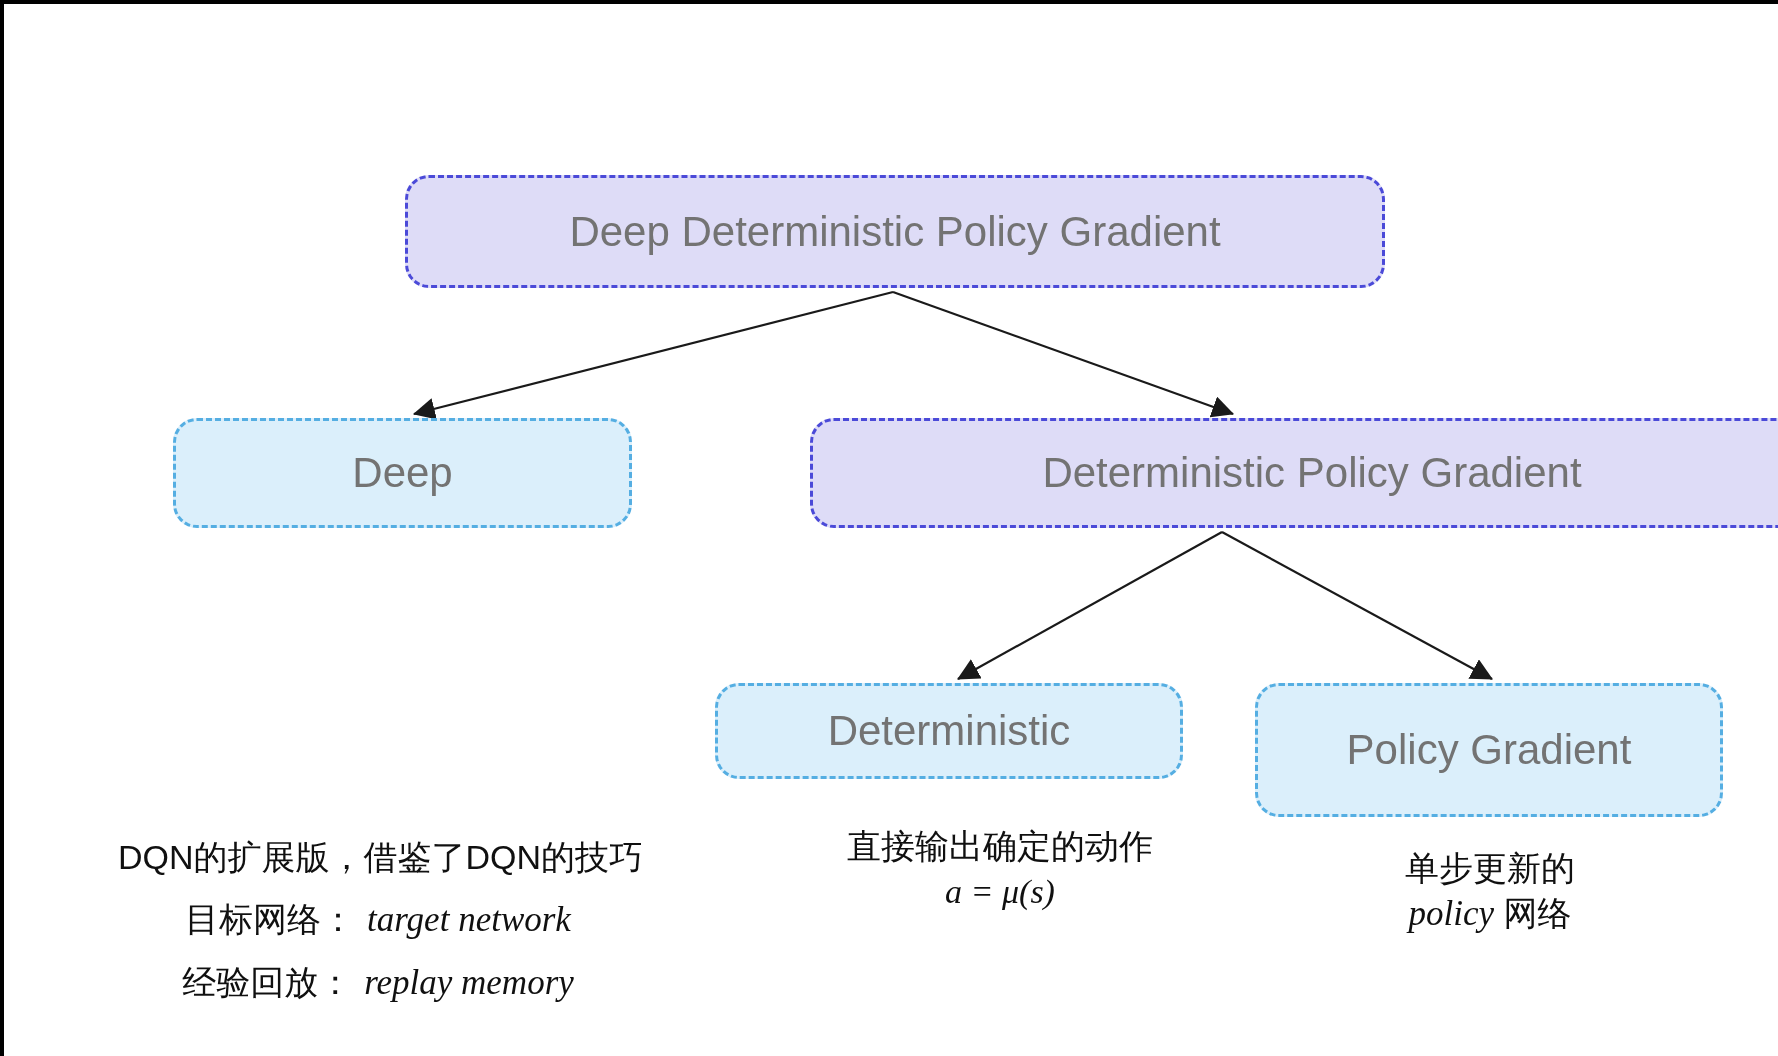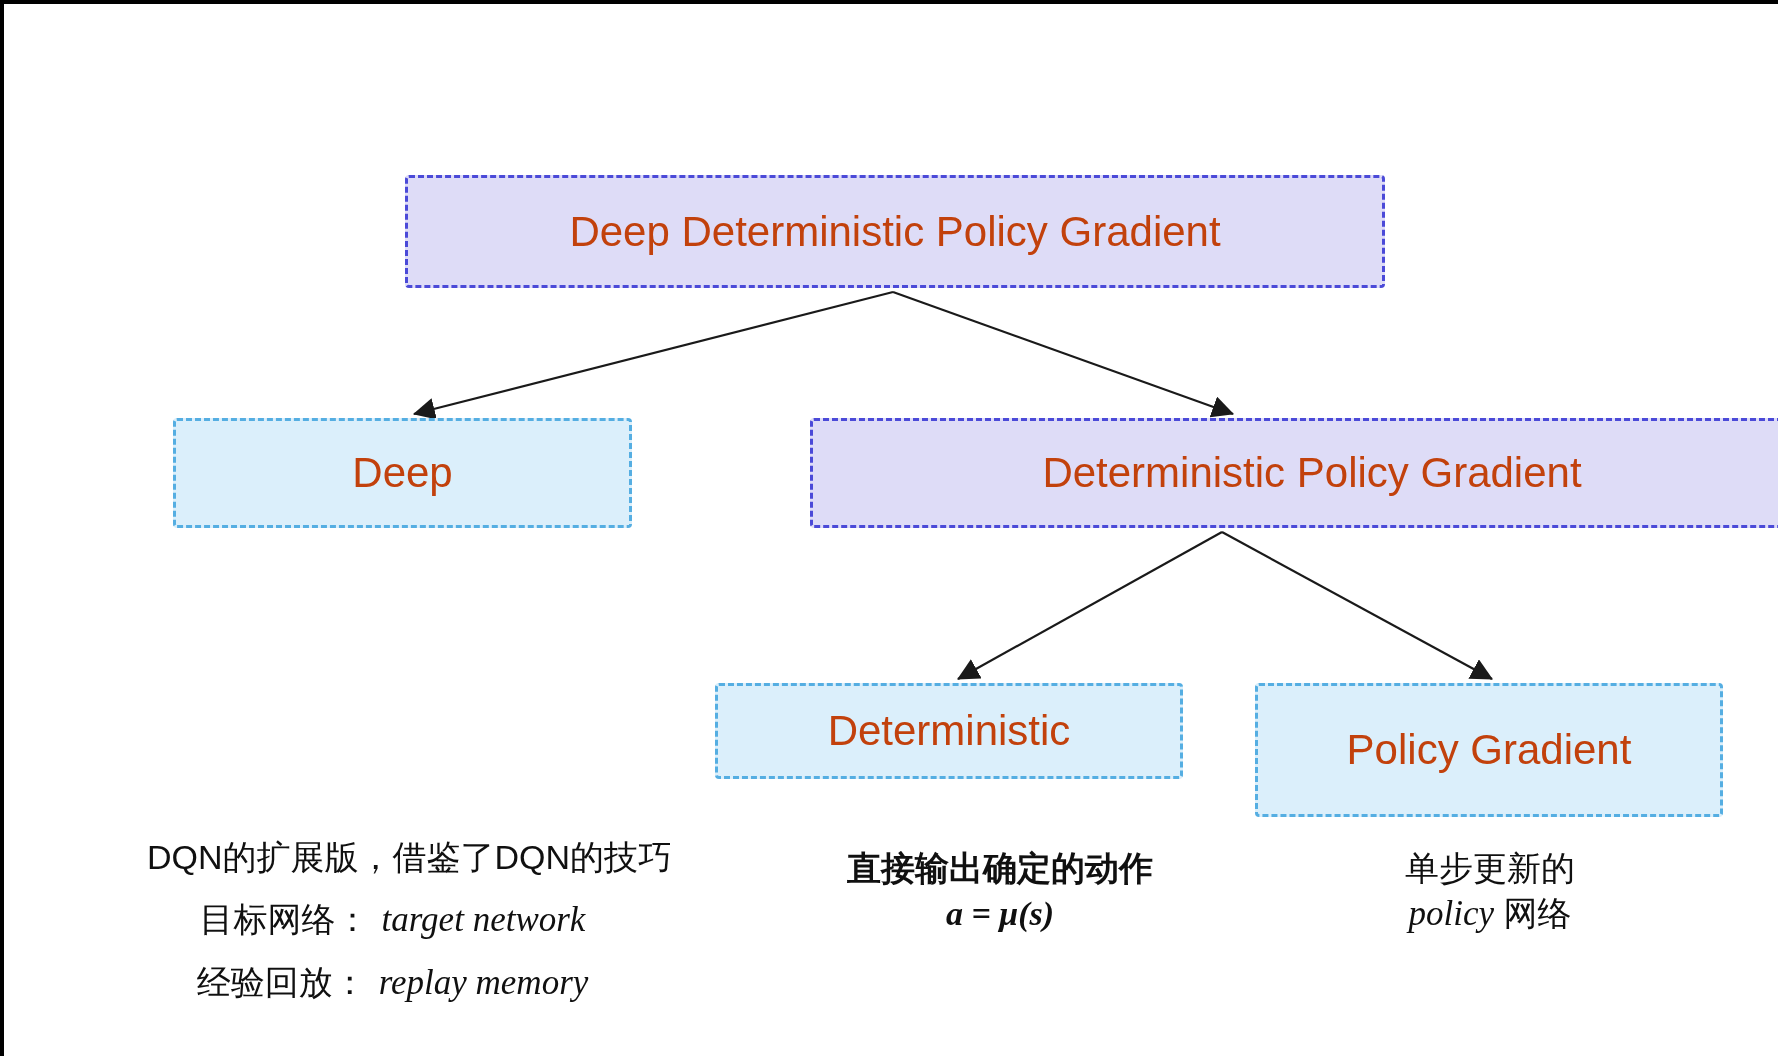--- a/index.html
+++ b/index.html
@@ -14,32 +14,32 @@
   .header { position:absolute; left:44px; top:76px; display:flex; align-items:center; gap:24px; }
   .bullet {
     width:38px; height:84px;
     border-radius:0 38px 38px 0 / 0 42px 42px 0;
     background:linear-gradient(180deg, var(--bullet-top,#3e3edf) 0%, #6a6aee 40%, #b9bdf6 75%, var(--bullet-bottom,#eceefc) 100%);
   }
   .title { font-size:56px; font-weight:500; letter-spacing:-1px; color:var(--title-color,#767676); white-space:nowrap; }
 
   .node {
     position:absolute; display:flex; align-items:center; justify-content:center;
-    border-radius:4px; font-size:42px; font-weight:500; color:#c2410c; text-align:center;
+    border-radius:24px; font-size:42px; font-weight:500; color:#737373; text-align:center;
   }
   .node.purple { background:var(--purple-fill,#dedcf7); border:3px dashed var(--purple-border,#4b4ad8); }
   .node.blue   { background:var(--blue-fill,#dbeffb);   border:3px dashed var(--blue-border,#55aee2); }
 
   .arrows { position:absolute; left:0; top:0; pointer-events:none; }
   .arrows line { stroke:var(--arrow,#1a1a1a); stroke-width:2.2; fill:none; }
   .arrows marker path { fill:var(--arrow,#1a1a1a); }
 
   .notes { position:absolute; text-align:center; color:#101010; }
   .notes .nline { font-size:34px; line-height:45px; white-space:nowrap; }
-  .notes.left .nline { line-height:62px;margin-left:29px; }
+  .notes.left .nline { line-height:62px; }
   .it  { font-family:Liberation Serif, serif; font-style:italic; font-size:35px; padding-left:12px; }
   .rit { font-family:"Liberation Serif","DejaVu Serif",serif; font-style:italic; font-size:35px; }
   .formula { font-family:"Liberation Serif","DejaVu Serif",serif; font-style:italic; font-size:36px; }
 </style>
 </head>
 <body>
 
 <div class="stage">
   <div class="frame-top"></div>
   <div class="frame-left"></div>
@@ -76,21 +76,21 @@
   <div class="node blue" style="left:1255px; top:683px; width:468px; height:134px;">
     <span>Policy Gradient</span>
   </div>
 
   <div class="notes left" style="left:118px; top:826px; width:520px;">
     <div class="nline">DQN的扩展版，借鉴了DQN的技巧</div>
     <div class="nline"><span>目标网络：</span><span class="it">target network</span></div>
     <div class="nline"><span>经验回放：</span><span class="it">replay memory</span></div>
   </div>
 
-  <div class="notes mid" style="left:790px; top:846px; width:420px;font-weight:bold;">
+  <div class="notes mid" style="left:790px; top:824px; width:420px;">
     <div class="nline">直接输出确定的动作</div>
     <div class="nline formula">a = μ(s)</div>
   </div>
 
   <div class="notes right" style="left:1290px; top:846px; width:400px;">
     <div class="nline">单步更新的</div>
     <div class="nline"><span class="rit">policy</span><span> 网络</span></div>
   </div>
 </div>
 

